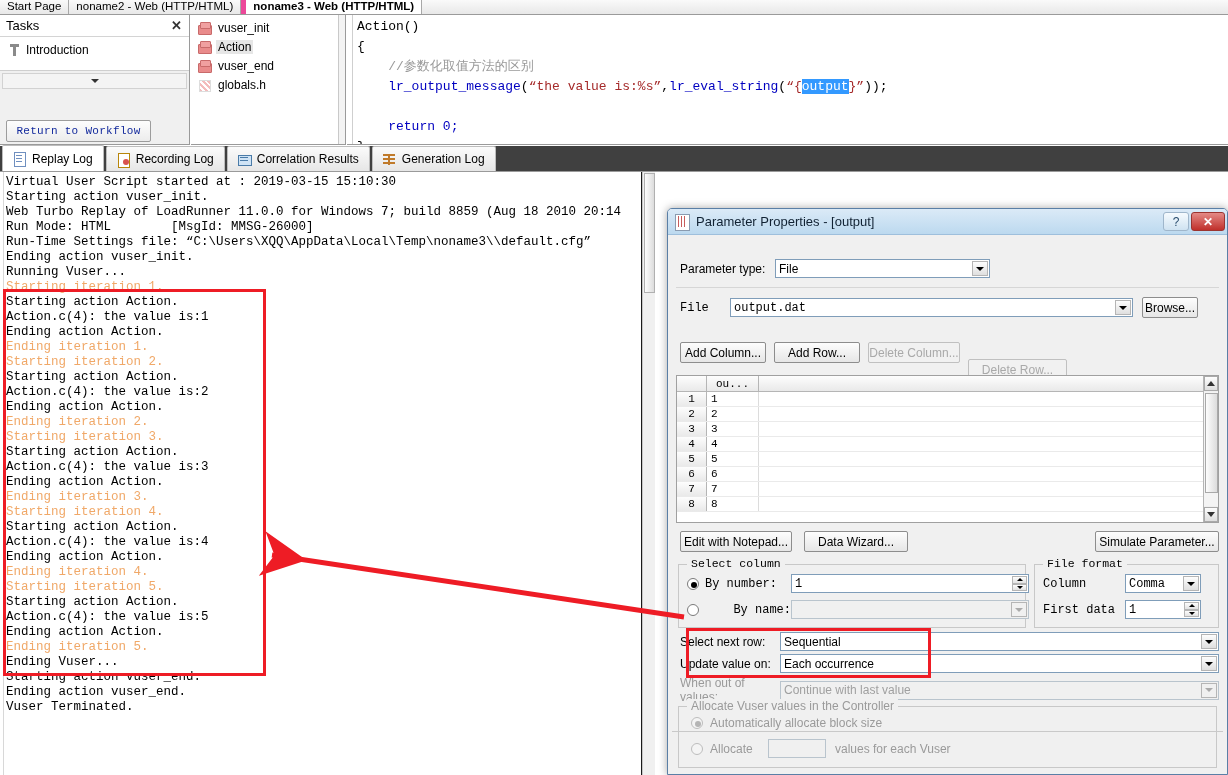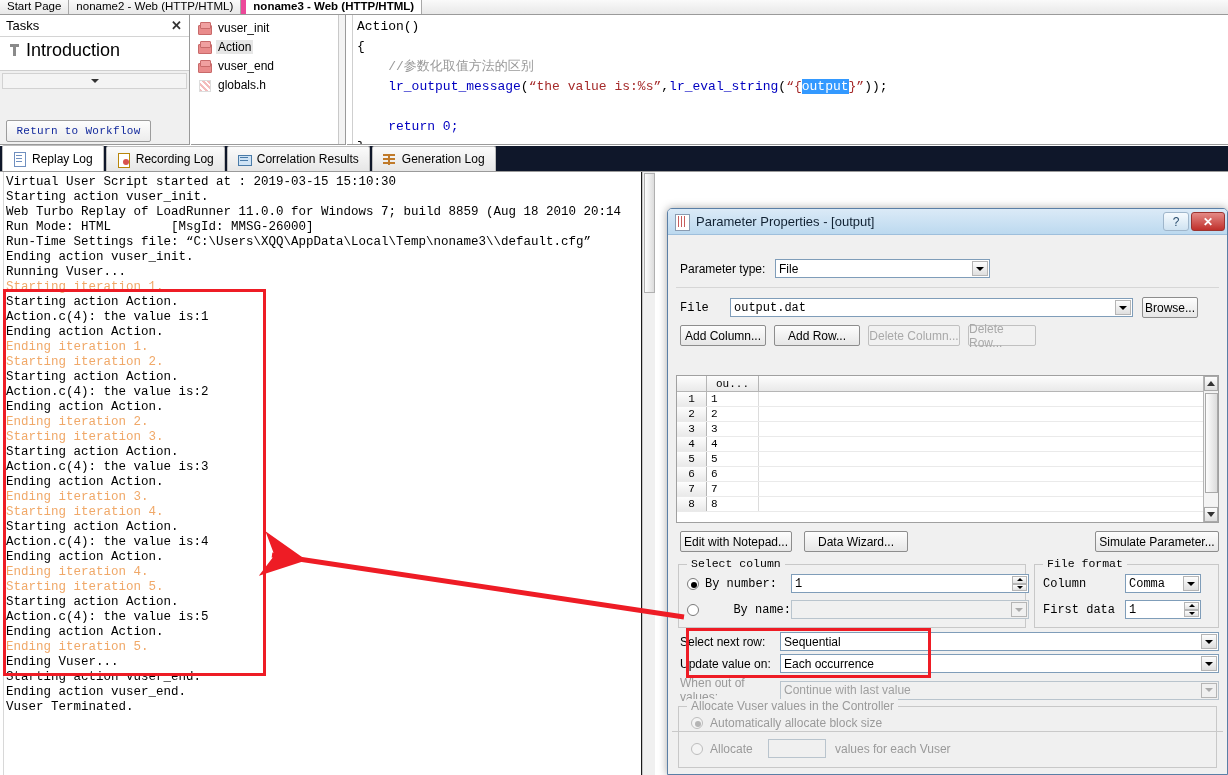--- a/index.html
+++ b/index.html
@@ -42,21 +42,21 @@
   #tasks-title { font-size:13px; color:#000; flex:1; }
   #tasks-close { font-size:13px; color:#333; cursor:pointer; padding:0 3px; font-weight:bold;}
   #tasks-list { background:#ffffff; height:34px; border-bottom:1px solid #cfcfcf;}
   .task-item {
     display:flex; align-items:center; height:26px; padding-left:10px; gap:7px;
     background:#ffffff;
   }
   .pin-icon { width:9px; height:12px; position:relative; display:inline-block; }
   .pin-icon:before{content:"";position:absolute;left:3px;top:0;width:3px;height:12px;background:#8a8a8a;}
   .pin-icon:after{content:"";position:absolute;left:0;top:0;width:9px;height:3px;background:#8a8a8a;}
-  .task-label { font-size:18px; color:#000; }
+  .task-label { font-size:12px; color:#000; }
   #tasks-dropdown-bar {
     height:16px; background:#f4f4f4; border:1px solid #d2d2d2; margin:2px 2px 0 2px;
     display:flex; align-items:center; justify-content:center;
   }
   .tri-down { width:0;height:0;border-left:4px solid transparent;border-right:4px solid transparent;border-top:4px solid #333; }
   #return-workflow-btn {
     position:absolute; left:6px; top:105px; width:145px; height:22px;
     background:linear-gradient(#fdfdfd,#ececec);
     border:1px solid #9c9c9c; border-radius:2px;
     font-family:"Liberation Mono", monospace; font-size:11px; color:#12299c;
@@ -96,21 +96,21 @@
   .c-fn { color:#0000c0; }
   .c-str { color:#a52a2a; }
   .c-cmt { color:#999999; }
   .c-plain { color:#000000; }
   .c-num { color:#0000c0; }
   .sel { background:#3399ff; color:#ffffff; }
 
   
   #log-tabs {
     position:absolute; left:0; top:146px; width:1228px; height:26px;
-    background:#0f172a; border-bottom:1px solid #9a9a9a;
+    background:#404040; border-bottom:1px solid #9a9a9a;
     display:flex; align-items:flex-end; padding-left:2px;
   }
   .log-tab {
     height:25px; display:flex; align-items:center; gap:6px; padding:0 10px;
     font-size:12px; color:#000; border:1px solid #bdbdbd; border-bottom:none;
     background:linear-gradient(#fbfbfb,#e6e6e6); margin-right:2px; cursor:pointer;
     border-radius:2px 2px 0 0;
   }
   .log-tab.active { background:#ffffff; height:26px; }
   .ticon { width:13px;height:13px; position:relative; flex:0 0 13px;}
@@ -383,21 +383,21 @@
             <span class="caret"></span>
           </span>
       </span>
       <span class="btn" style="width:56px;margin-left:9px;">Browse...</span>
     </div>
 
     <div class="row" style="position:absolute;left:8px;top:86px;gap:8px;">
       <span class="btn" style="width:86px;">Add Column...</span>
       <span class="btn" style="width:86px;">Add Row...</span>
       <span class="btn disabled" style="width:92px;">Delete Column...</span>
-      <span class="btn disabled" style="width:68px;">Delete Row...</span>
+      <span class="btn disabled" style="width:99px;margin-top:34px;">Delete Row...</span>
     </div>
 
     <div id="grid-wrap">
       <div id="grid-head">
         <div class="corner"></div>
         <div class="hcell">ou...</div>
         <div class="hfill"></div>
       </div>
       <div id="grid-rows">
           <div class="grid-row">

